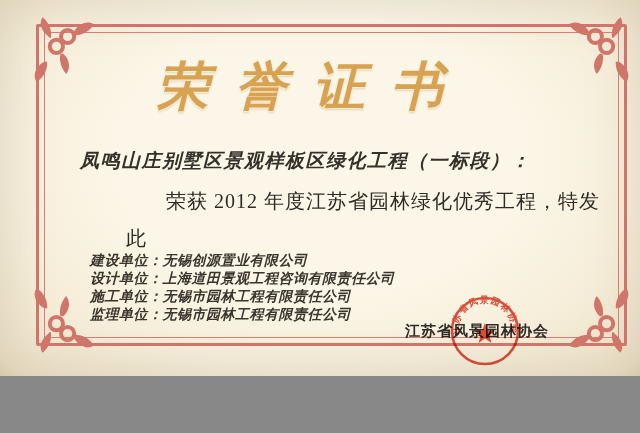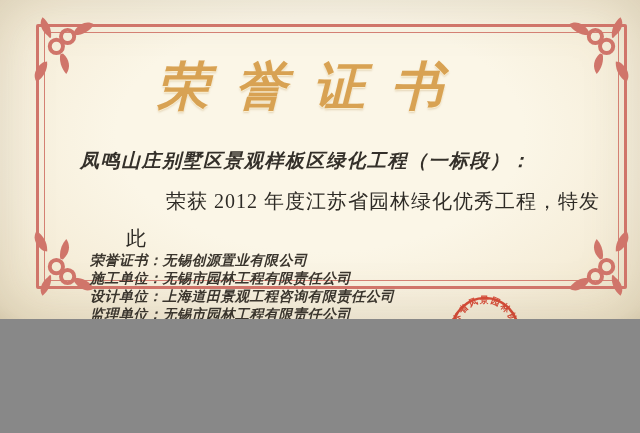--- a/index.html
+++ b/index.html
@@ -1,18 +1,18 @@
 <!DOCTYPE html>
 <html><head>
 <meta charset="utf-8">
 <style>
   html,body{margin:0;padding:0;background:#888;}
   .page{
     position:relative;
-    width:640px;height:319px;
+    width:640px;height:376px;
     margin:0 auto;
     overflow:hidden;
     background:
       radial-gradient(ellipse at 50% 42%, #fbf6e7 45%, #f6eeda 72%, #eee3c8 96%, #e6dabd 100%);
     box-shadow: inset 0 0 55px rgba(130,118,96,.22);
     font-family:"Liberation Serif","DejaVu Serif",serif;
   }
   
   .frame-outer{
     position:absolute; left:36px; top:24px; right:13px; bottom:30px;
@@ -153,27 +153,27 @@
 
 
   <div class="recipient">凤鸣山庄别墅区景观样板区绿化工程（一标段）：</div>
 
   <div class="body-text">
     <div class="l1">荣获 2012 年度江苏省园林绿化优秀工程，特发此</div>
   </div>
 
   <div class="units">
     <div class="unit-row">
-      <span>荣誉证书：</span><span>无锡创源置业有限公司</span>
+      <span>建设单位：</span><span>无锡创源置业有限公司</span>
+    </div>
+    <div class="unit-row">
+      <span>设计单位：</span><span>上海道田景观工程咨询有限责任公司</span>
     </div>
     <div class="unit-row">
       <span>施工单位：</span><span>无锡市园林工程有限责任公司</span>
-    </div>
-    <div class="unit-row">
-      <span>设计单位：</span><span>上海道田景观工程咨询有限责任公司</span>
     </div>
     <div class="unit-row">
       <span>监理单位：</span><span>无锡市园林工程有限责任公司</span>
     </div>
   </div>
 
   <div class="issuer">江苏省风景园林协会</div>
 
   <div class="seal">
     <svg viewBox="0 0 74 74">

